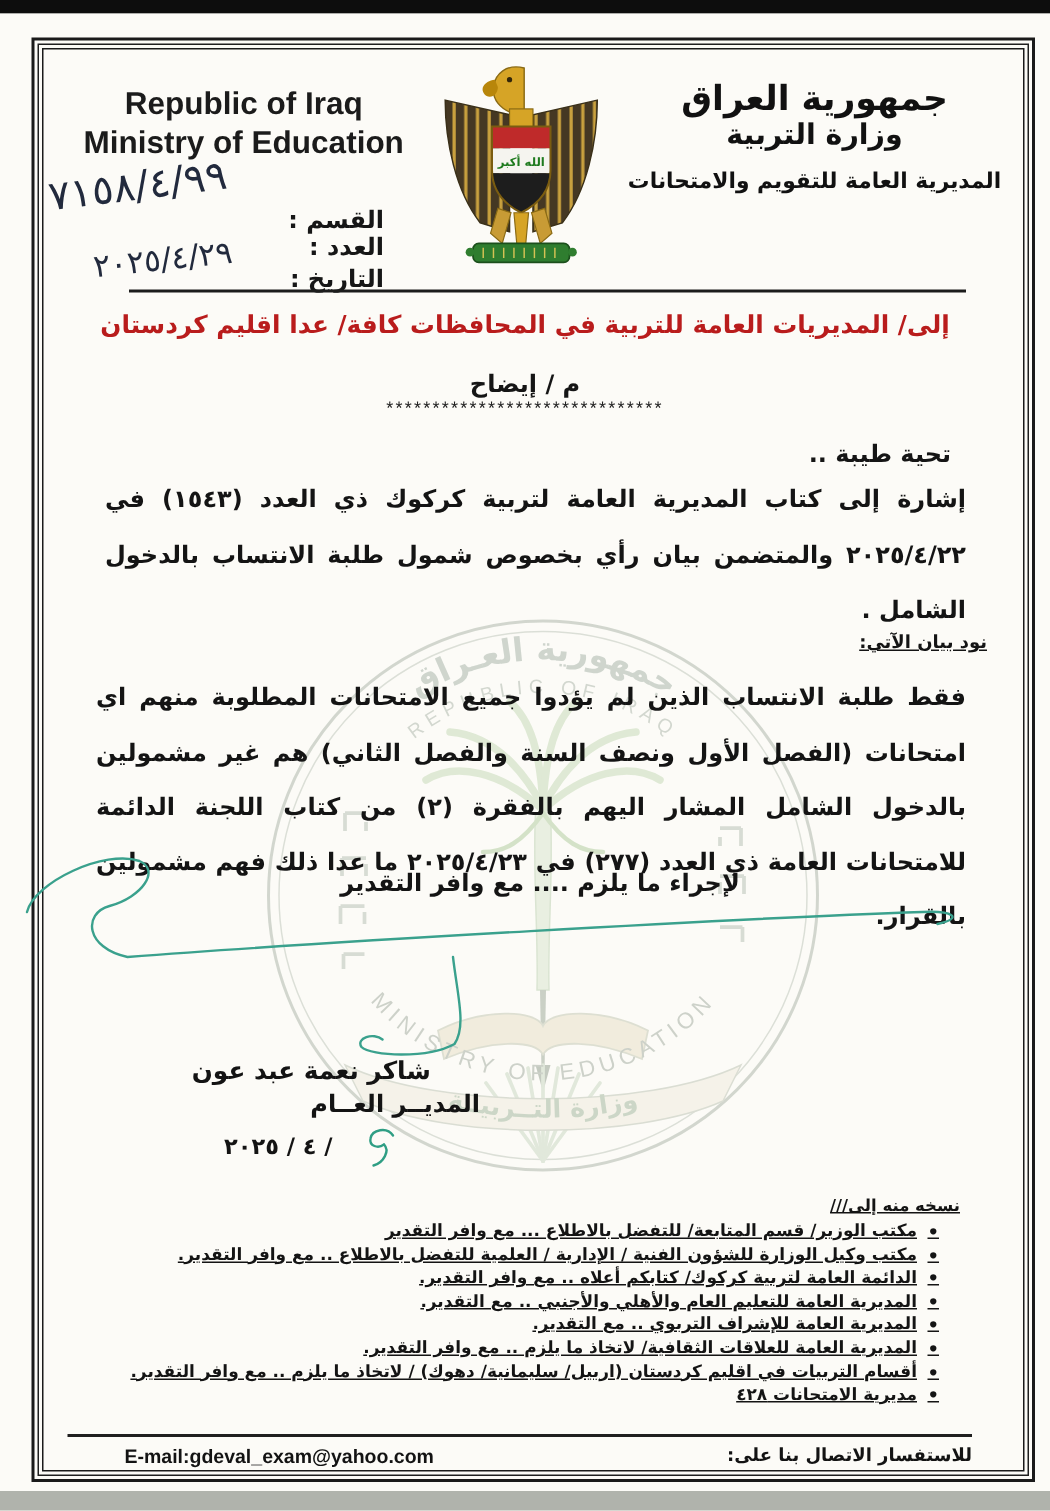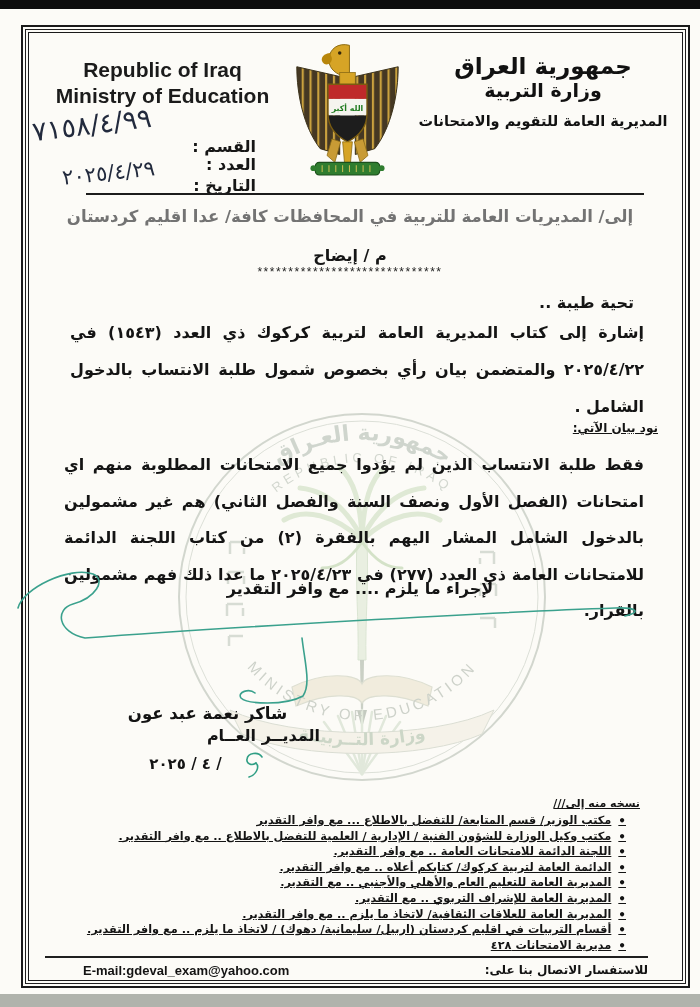--- a/index.html
+++ b/index.html
@@ -29,21 +29,21 @@
   .hand1 { left:32px; top:100px; font-size:27px; transform:rotate(-7deg); letter-spacing:1px; }
   .hand2 { left:62px; top:152px; font-size:21px; transform:rotate(-6deg); letter-spacing:2px; }
   .hdr-rule { left:86px; right:56px; top:184px; height:2px; background:#1c1c1c; }
   .arabic-title { left:412px; top:44px; width:262px; text-align:center; direction:rtl; color:#111; }
   .at1 { font-size:23px; font-weight:700; }
   .at2 { font-size:19px; font-weight:700; margin-top:0; }
   .at3 { font-size:14.5px; font-weight:700; margin-top:12px; }
 
   
   .rtl { direction:rtl; }
-  .to-line   { top:198px; left:50px; right:50px; text-align:center; font-weight:700; font-size:16.5px; color:#737373; }
+  .to-line   { top:198px; left:50px; right:50px; text-align:center; font-weight:700; font-size:16.5px; color:#b91c1c; }
   .subject   { top:237px; left:0; right:0; text-align:center; font-weight:700; font-size:16px; color:#151515; }
   .stars     { top:256px; left:0; right:0; text-align:center; font-size:12px; letter-spacing:1.5px; color:#222; font-family:"Liberation Sans",sans-serif; }
   .greeting  { top:284px; right:66px; font-weight:700; font-size:16px; color:#151515; }
   .para      { font-weight:700; font-size:16px; color:#141414; text-align:justify; }
   .para1     { top:305px; left:70px; right:56px; line-height:37px; }
   .statement { top:412px; right:42px; font-weight:700; font-size:12px; text-decoration:underline; color:#141414; }
   .para2     { top:438px; left:64px; right:56px; line-height:36.5px; }
   .closing   { top:570px; left:20px; right:0; text-align:center; font-weight:700; font-size:16px; color:#141414; }
 
   
@@ -243,21 +243,20 @@
       </svg>
       <span>/ ٤ / ٢٠٢٥</span>
     </div>
   </div>
 
   <div class="abs distribution">
     <div class="dist-heading">نسخه منه إلى///</div>
     <ul>
       <li>مكتب الوزير/ قسم المتابعة/ للتفضل بالاطلاع ... مع وافر التقدير</li>
       <li>مكتب وكيل الوزارة للشؤون الفنية / الإدارية / العلمية للتفضل بالاطلاع .. مع وافر التقدير.</li>
-      <li>اللجنة الدائمة للامتحانات العامة .. مع وافر التقدير.</li>
       <li>الدائمة العامة لتربية كركوك/ كتابكم أعلاه .. مع وافر التقدير.</li>
       <li>المديرية العامة للتعليم العام والأهلي والأجنبي .. مع التقدير.</li>
       <li>المديرية العامة للإشراف التربوي .. مع التقدير.</li>
       <li>المديرية العامة للعلاقات الثقافية/ لاتخاذ ما يلزم .. مع وافر التقدير.</li>
       <li>أقسام التربيات في اقليم كردستان (اربيل/ سليمانية/ دهوك) / لاتخاذ ما يلزم .. مع وافر التقدير.</li>
       <li>مديرية الامتحانات ٤٢٨</li>
     </ul>
   </div>
 
   <div class="abs footer-line"></div>

